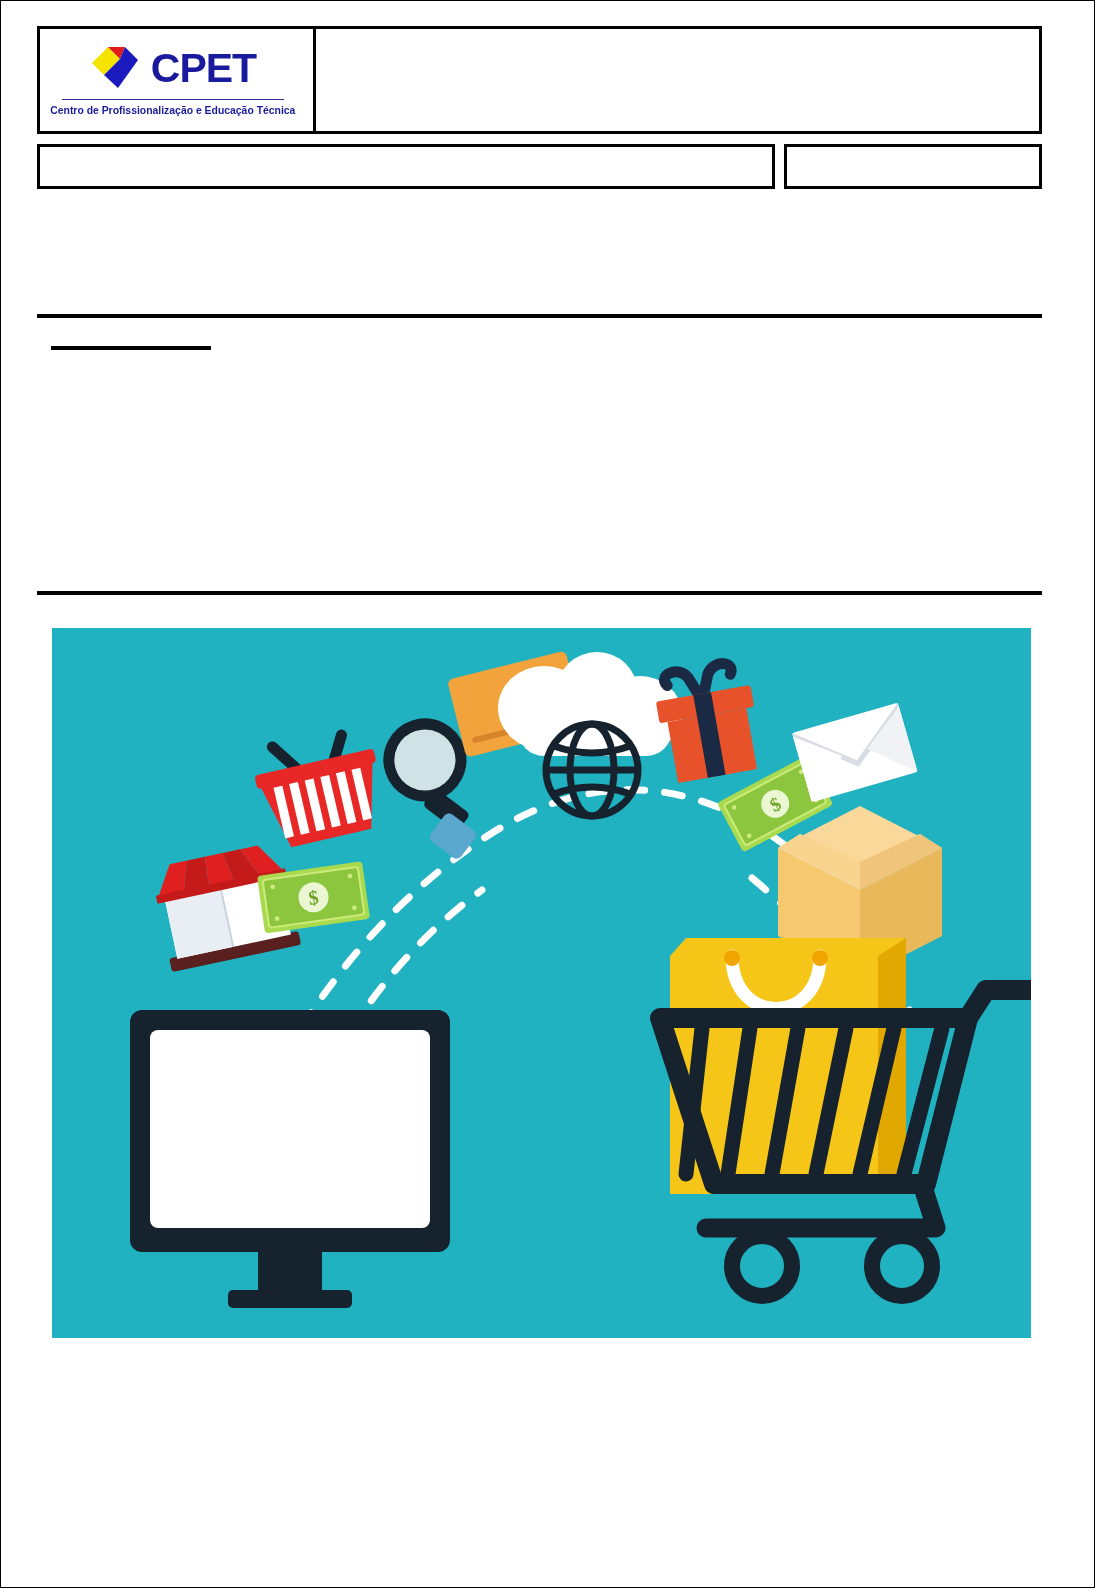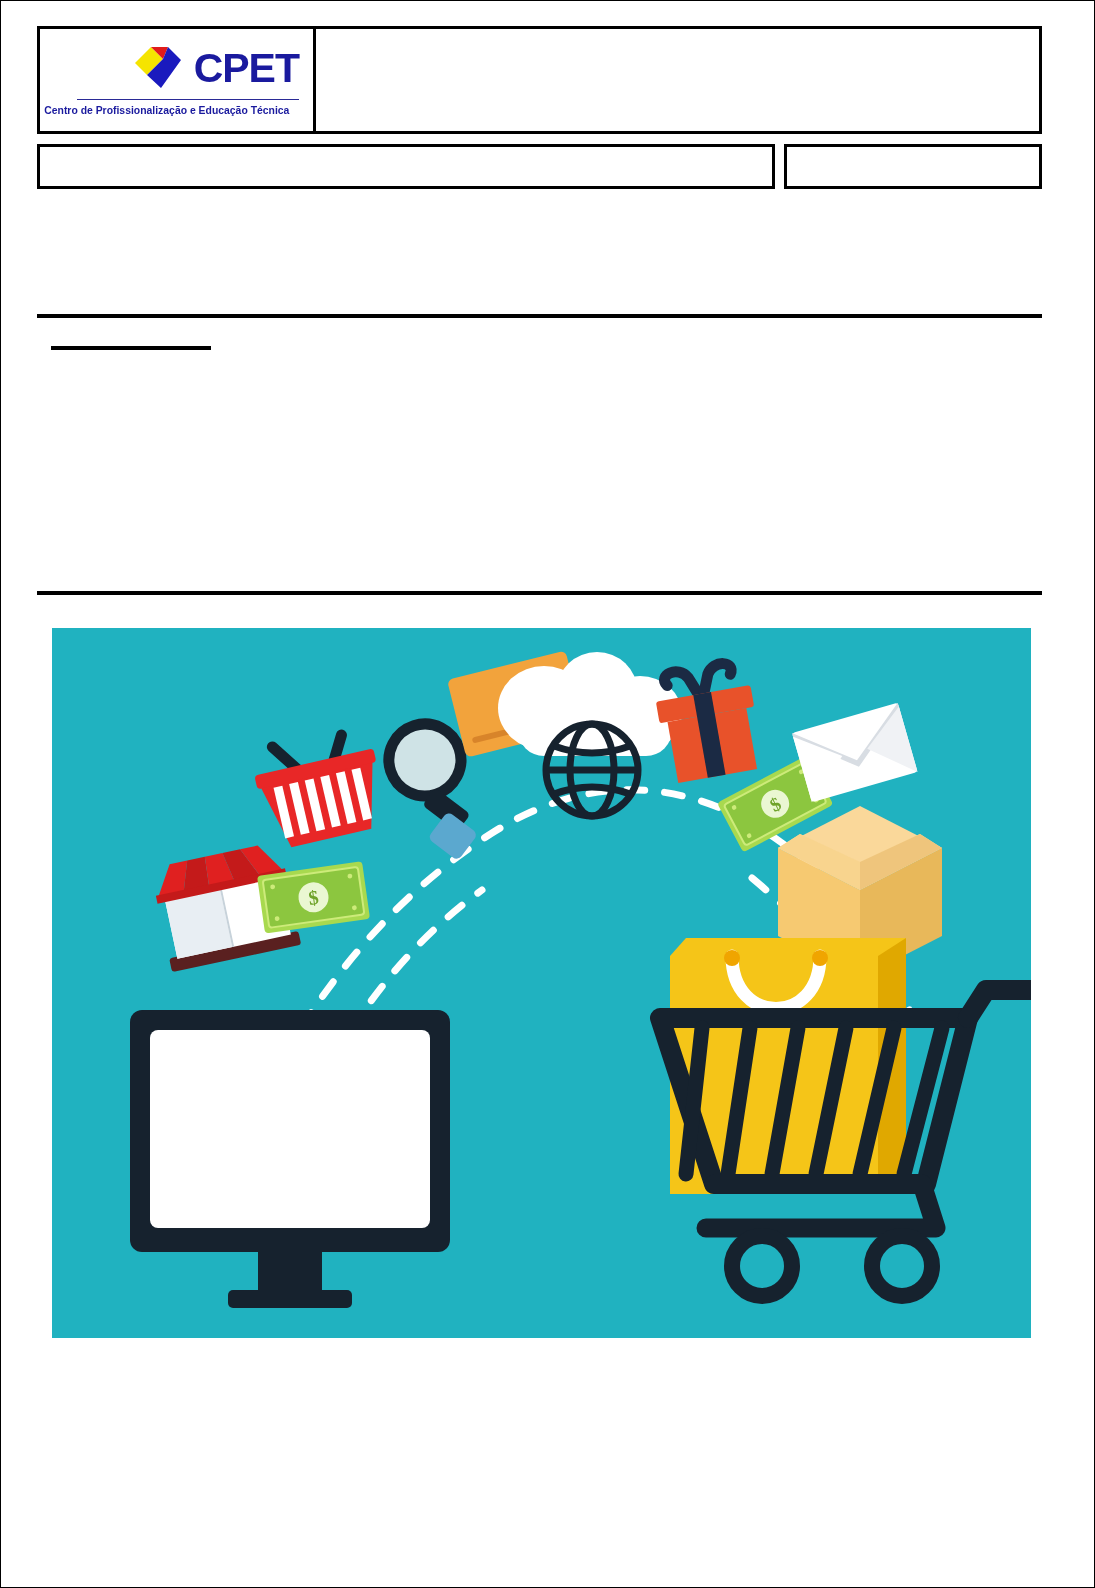--- a/index.html
+++ b/index.html
@@ -32,21 +32,21 @@
     border: 3px solid #000000;
     box-sizing: border-box;
     display: flex;
   }
   .header-logo-cell {
     width: 276px;
     border-right: 3px solid #000000;
     box-sizing: border-box;
     display: flex;
     flex-direction: column;
-    align-items: flex-end;
+    align-items: center;
     justify-content: center;
     padding: 4px 14px 6px 6px;
   }
   .header-title-cell {
     flex: 1;
     box-sizing: border-box;
   }
 
   
   .logo-top {

